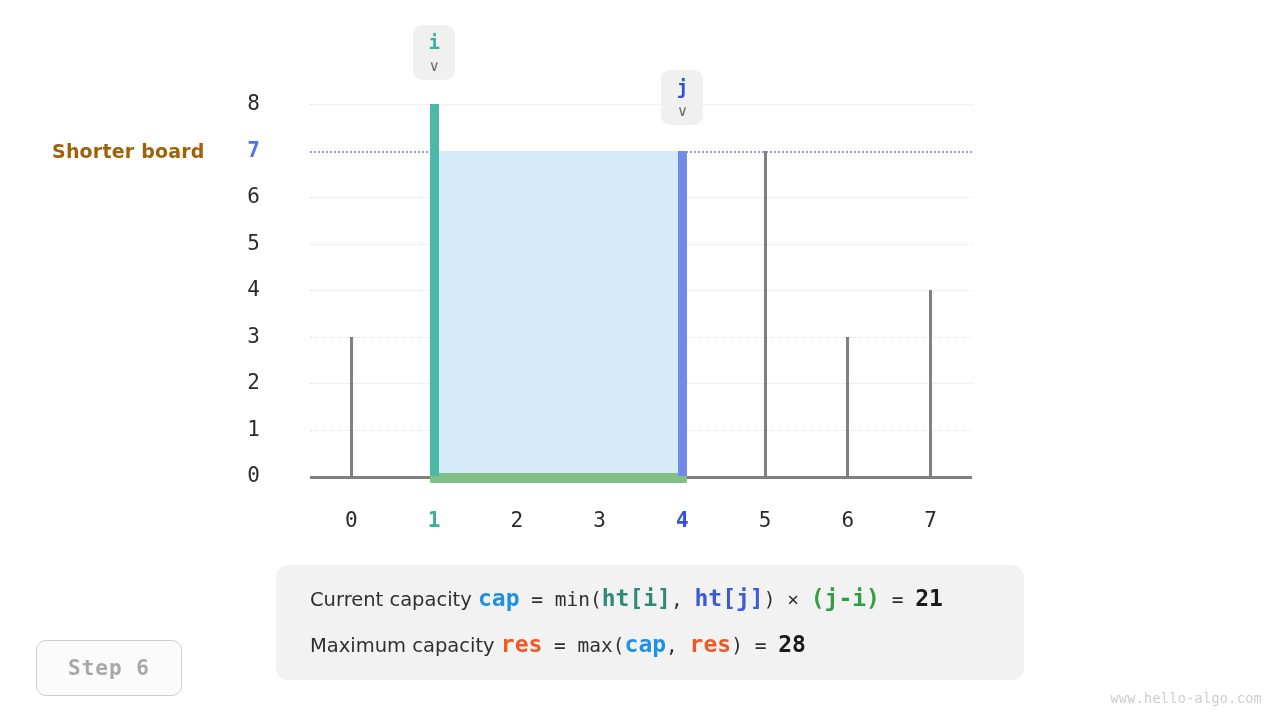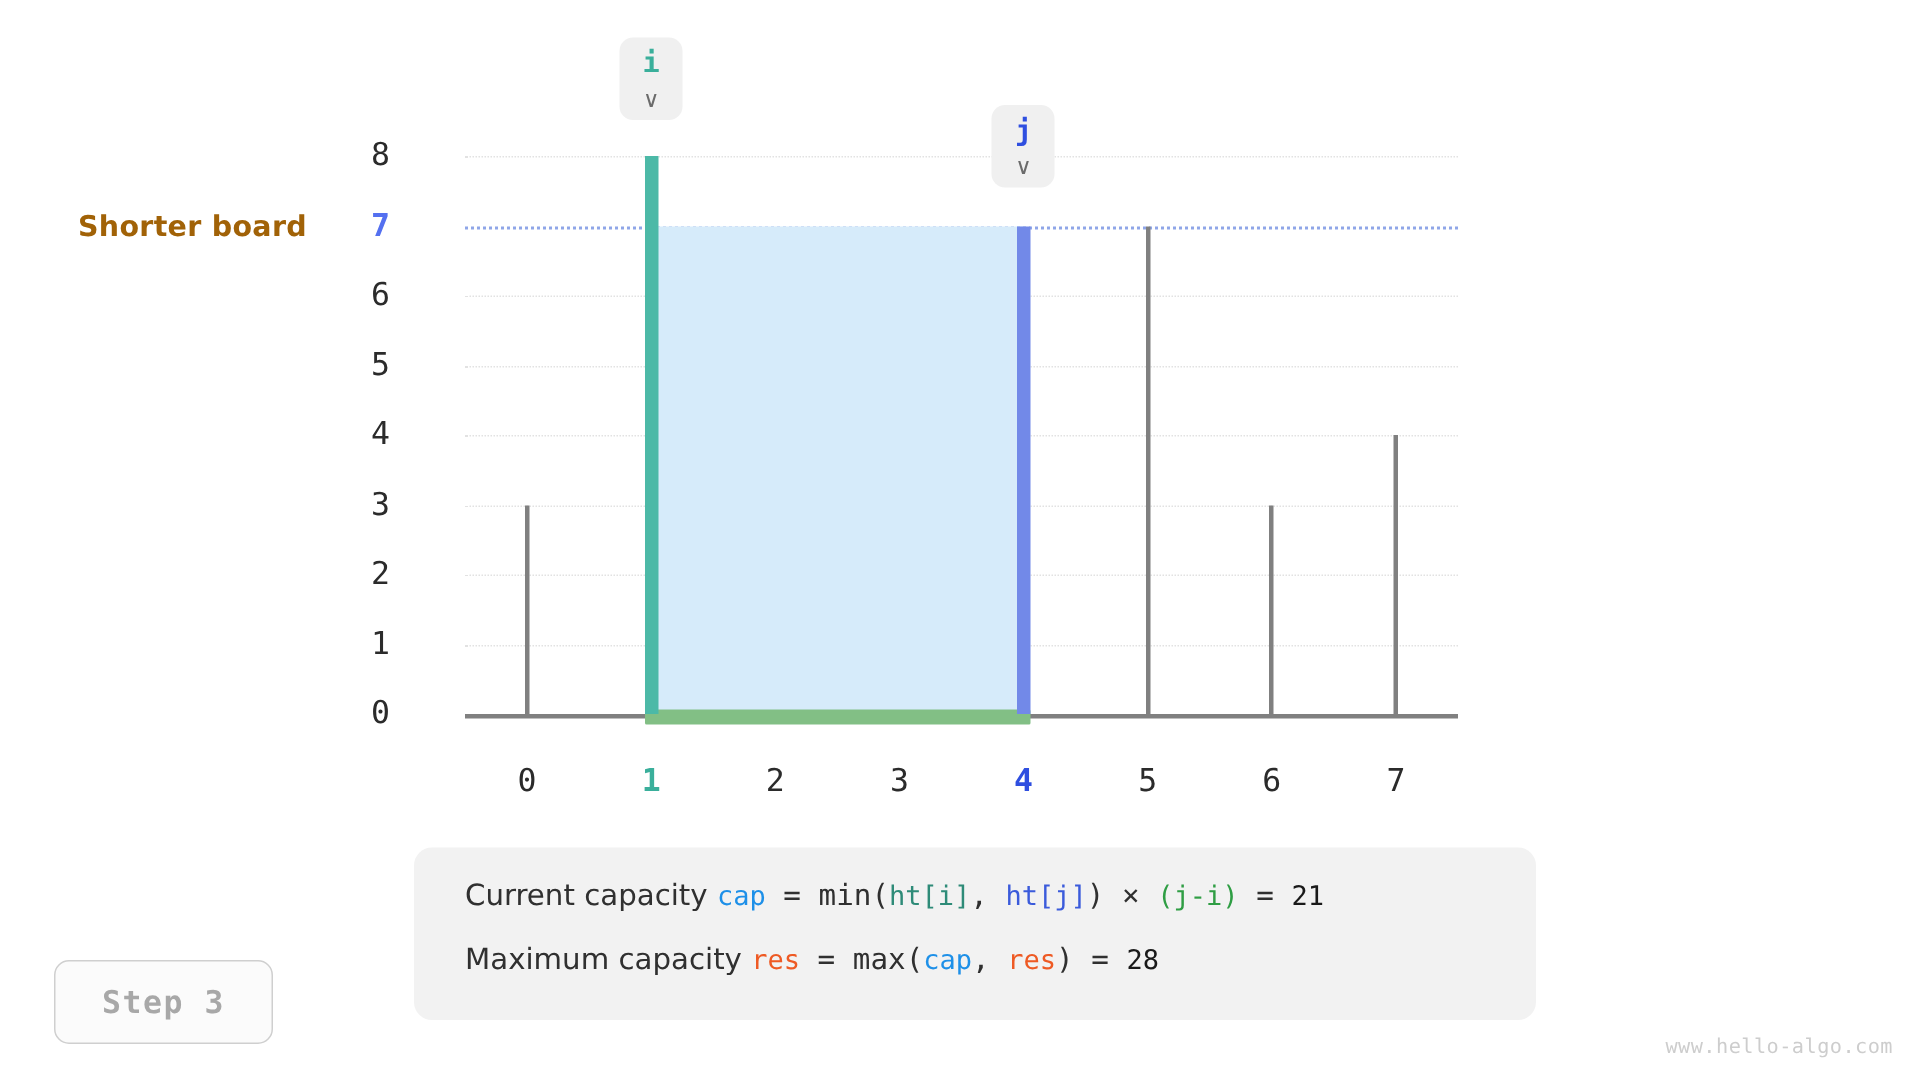--- a/index.html
+++ b/index.html
@@ -178,22 +178,22 @@
     line-height: 1;
     white-space: nowrap;
     margin-bottom: 23px;
   }
   .formula-line .mono {
     font-family: "DejaVu Sans Mono", monospace;
     font-size: 19.5px;
   }
   .formula-line .kw {
     font-family: "DejaVu Sans Mono", monospace;
-    font-weight: normal;
-    font-size: 18px;
+    font-weight: bold;
+    font-size: 23px;
   }
 
   
   #step-badge {
     position: absolute;
     left: 36px;
     top: 640px;
     width: 144px;
     height: 54px;
     border: 1.5px solid #cfcfcf;
@@ -292,18 +292,18 @@
   <div id="formula-panel">
     <div class="formula-line">
       <span>Current capacity </span><span class="kw" id="f1-var" style="color: rgb(30, 144, 232);">cap</span><span class="mono"> = </span><span class="mono">min(</span><span class="kw" id="f1-a1" style="color: rgb(46, 139, 120);">ht[i]</span><span class="mono">, </span><span class="kw" id="f1-a2" style="color: rgb(59, 91, 219);">ht[j]</span><span class="mono">)</span><span class="mono"> × </span><span class="kw" id="f1-dist" style="color: rgb(47, 158, 68);">(j-i)</span><span class="mono"> = </span><span class="kw" id="f1-val" style="color: rgb(26, 26, 26);">21</span>
     </div>
     <div class="formula-line">
       <span>Maximum capacity </span><span class="kw" id="f2-var" style="color: rgb(238, 90, 36);">res</span><span class="mono"> = </span><span class="mono">max(</span><span class="kw" id="f2-a1" style="color: rgb(30, 144, 232);">cap</span><span class="mono">, </span><span class="kw" id="f2-a2" style="color: rgb(238, 90, 36);">res</span><span class="mono">)</span><span class="mono"> = </span><span class="kw" id="f2-val" style="color: rgb(26, 26, 26);">28</span>
     </div>
   </div>
 
   <div id="step-badge">
-    <span class="step-text">Step 3</span>
+    <span class="step-text">Step 6</span>
   </div>
 
   <div id="watermark">www.hello-algo.com</div>
 
 </div>
 
 </body></html>

